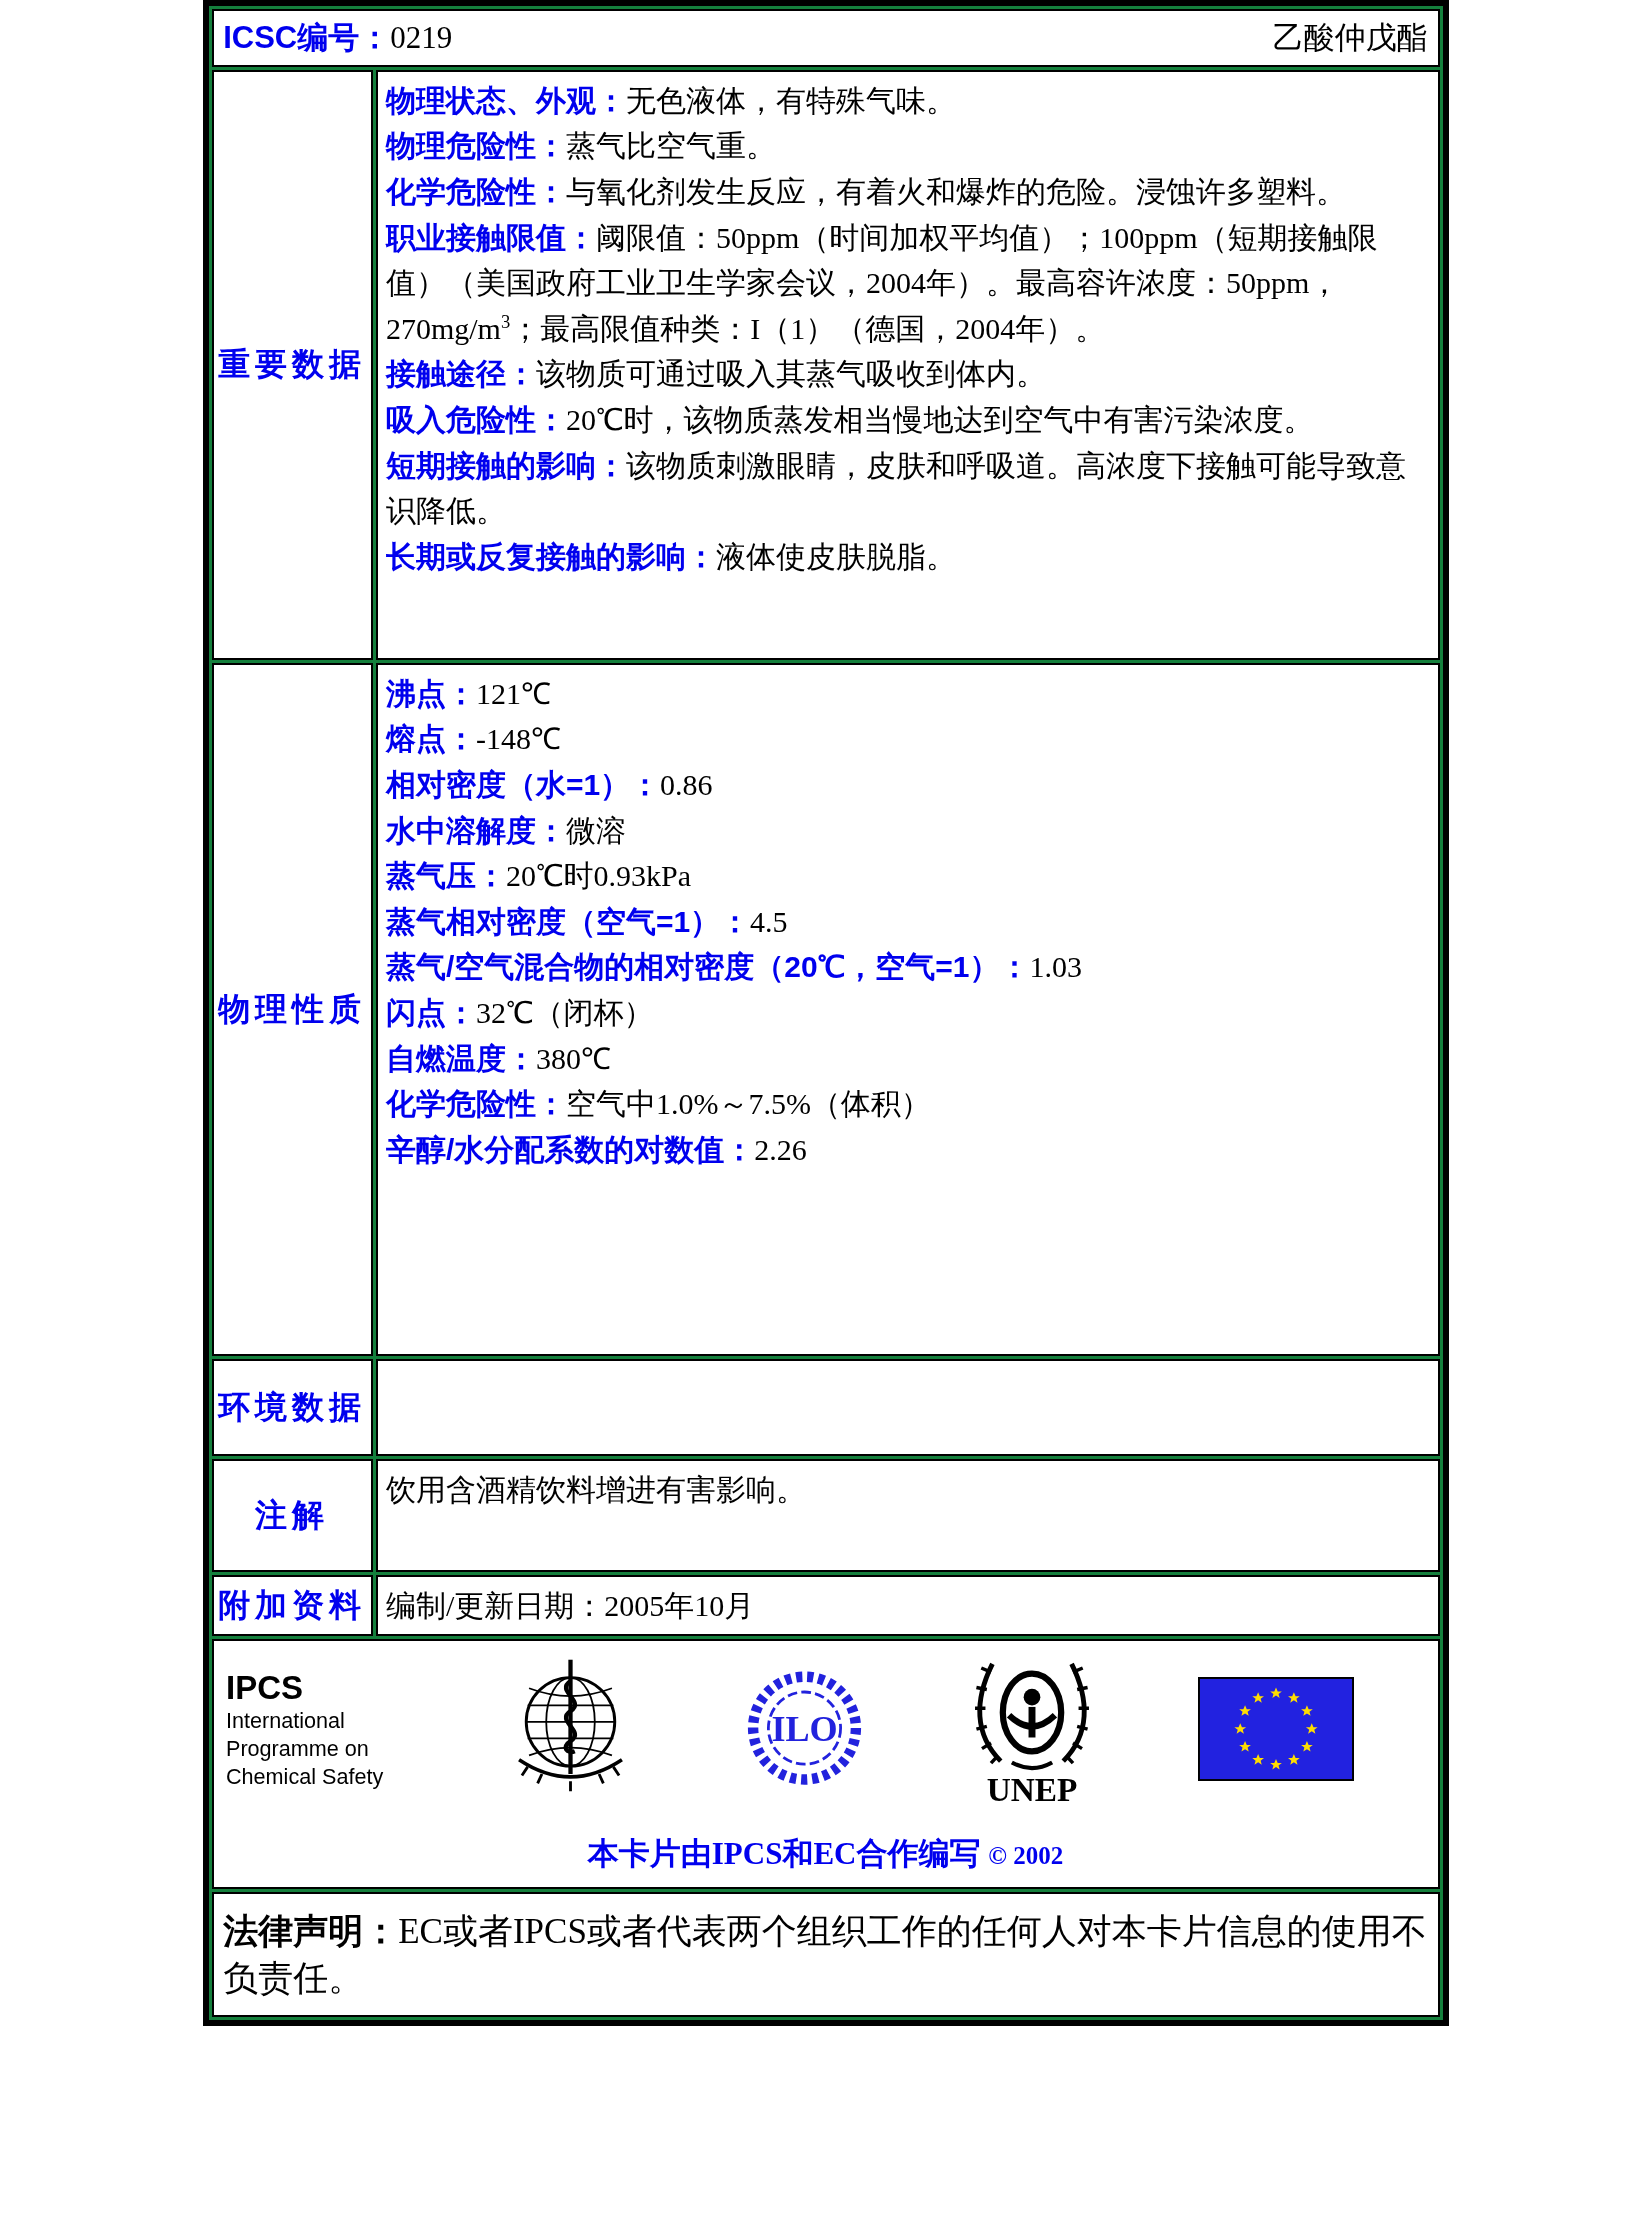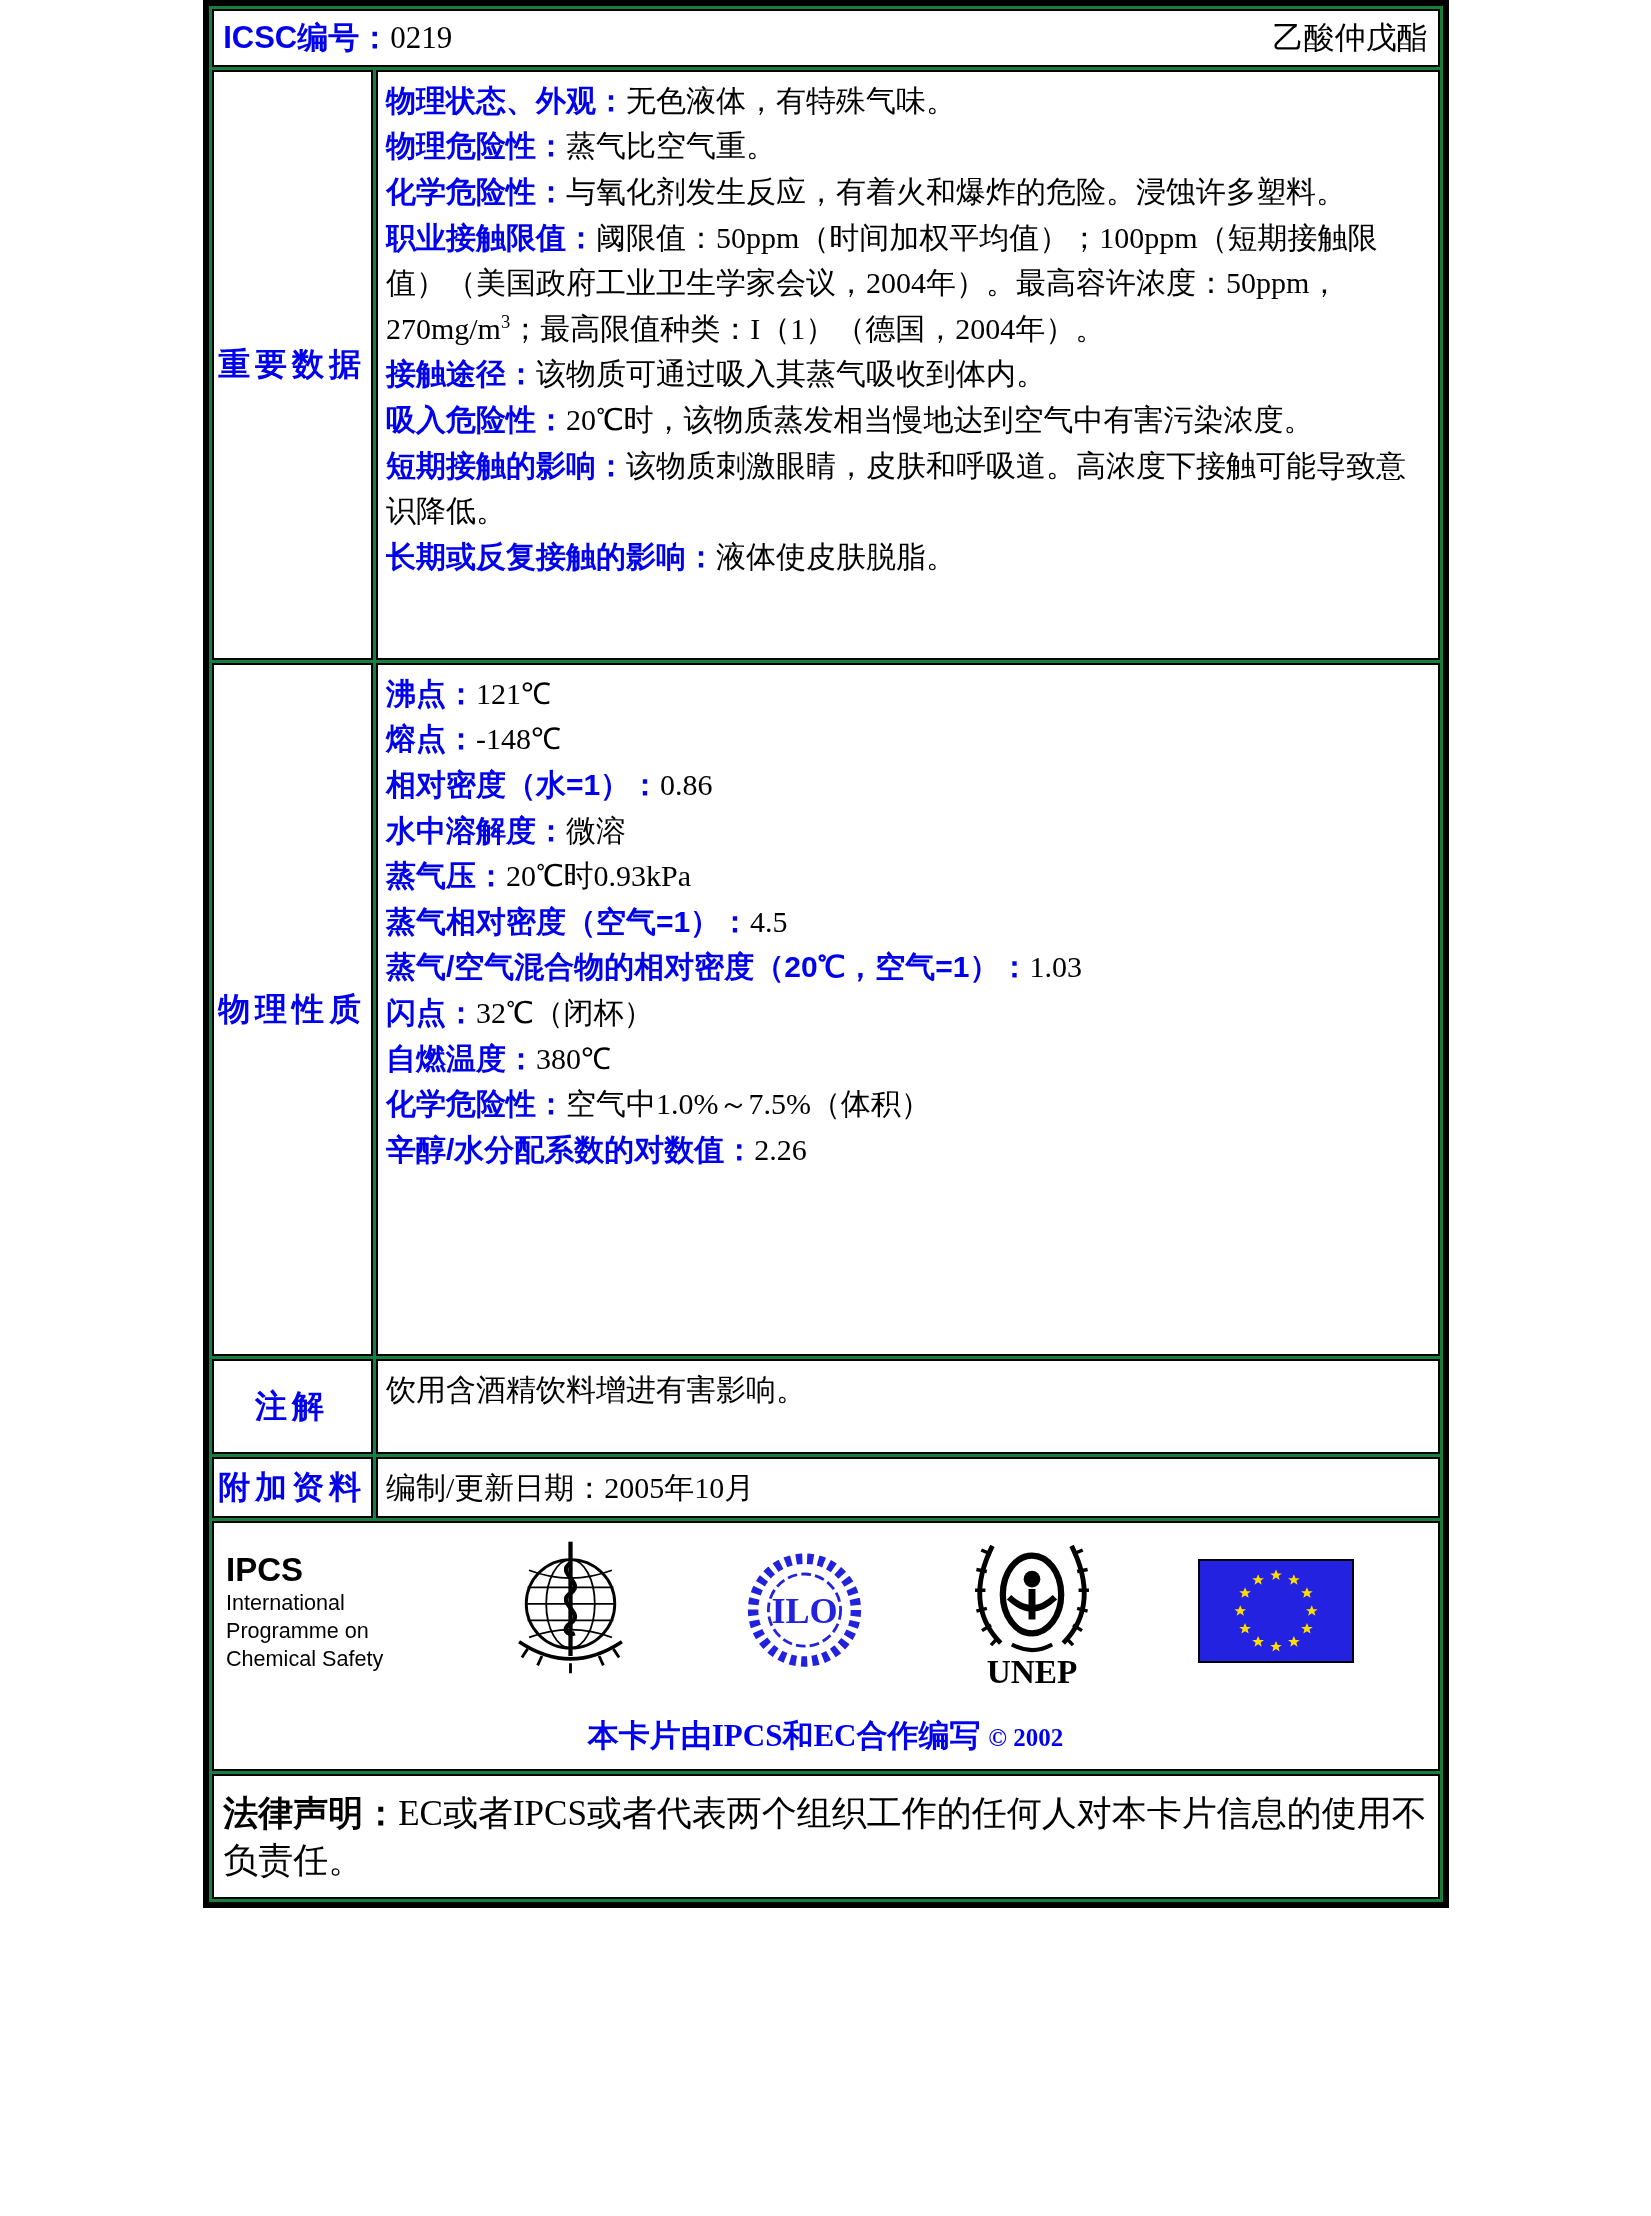--- a/index.html
+++ b/index.html
@@ -70,21 +70,21 @@
   td.content p { margin: 0; }
   .inline-label {
     color: #0000ee; font-weight: bold;
     font-family: "Liberation Sans", sans-serif;
   }
   sup { font-size: 0.62em; }
 
   .h-important  { height: 590px; }
   .h-physical   { height: 693px; }
   .h-environment{ height: 97px; }
-  .h-notes      { height: 95px; }
+  .h-notes      { height: 113px; }
   .h-additional { height: 42px;  }
 
   
   td.footer-cell { padding: 9.7px 12.5px 12.5px 12.5px; }
   .footer-top { display: flex; align-items: center; }
   .ipcs-block {
     width: 223px;
     font-family: "Liberation Sans", sans-serif;
     flex: 0 0 auto;
   }
@@ -157,20 +157,24 @@
         <p><span class="inline-label">蒸气压：</span><span>20℃时0.93kPa</span></p>
         <p><span class="inline-label">蒸气相对密度（空气=1）：</span><span>4.5</span></p>
         <p><span class="inline-label">蒸气/空气混合物的相对密度（20℃，空气=1）：</span><span>1.03</span></p>
         <p><span class="inline-label">闪点：</span><span>32℃（闭杯）</span></p>
         <p><span class="inline-label">自燃温度：</span><span>380℃</span></p>
         <p><span class="inline-label">化学危险性：</span><span>空气中1.0%～7.5%（体积）</span></p>
         <p><span class="inline-label">辛醇/水分配系数的对数值：</span><span>2.26</span></p>
       </td>
     </tr>
 
+    <tr>
+      <td class="rowlabel">环境数据</td>
+      <td class="content h-environment"></td>
+    </tr>
 
     <tr>
       <td class="rowlabel">注解</td>
       <td class="content h-notes">饮用含酒精饮料增进有害影响。</td>
     </tr>
 
     <tr>
       <td class="rowlabel">附加资料</td>
       <td class="content h-additional">编制/更新日期：2005年10月</td>
     </tr>

